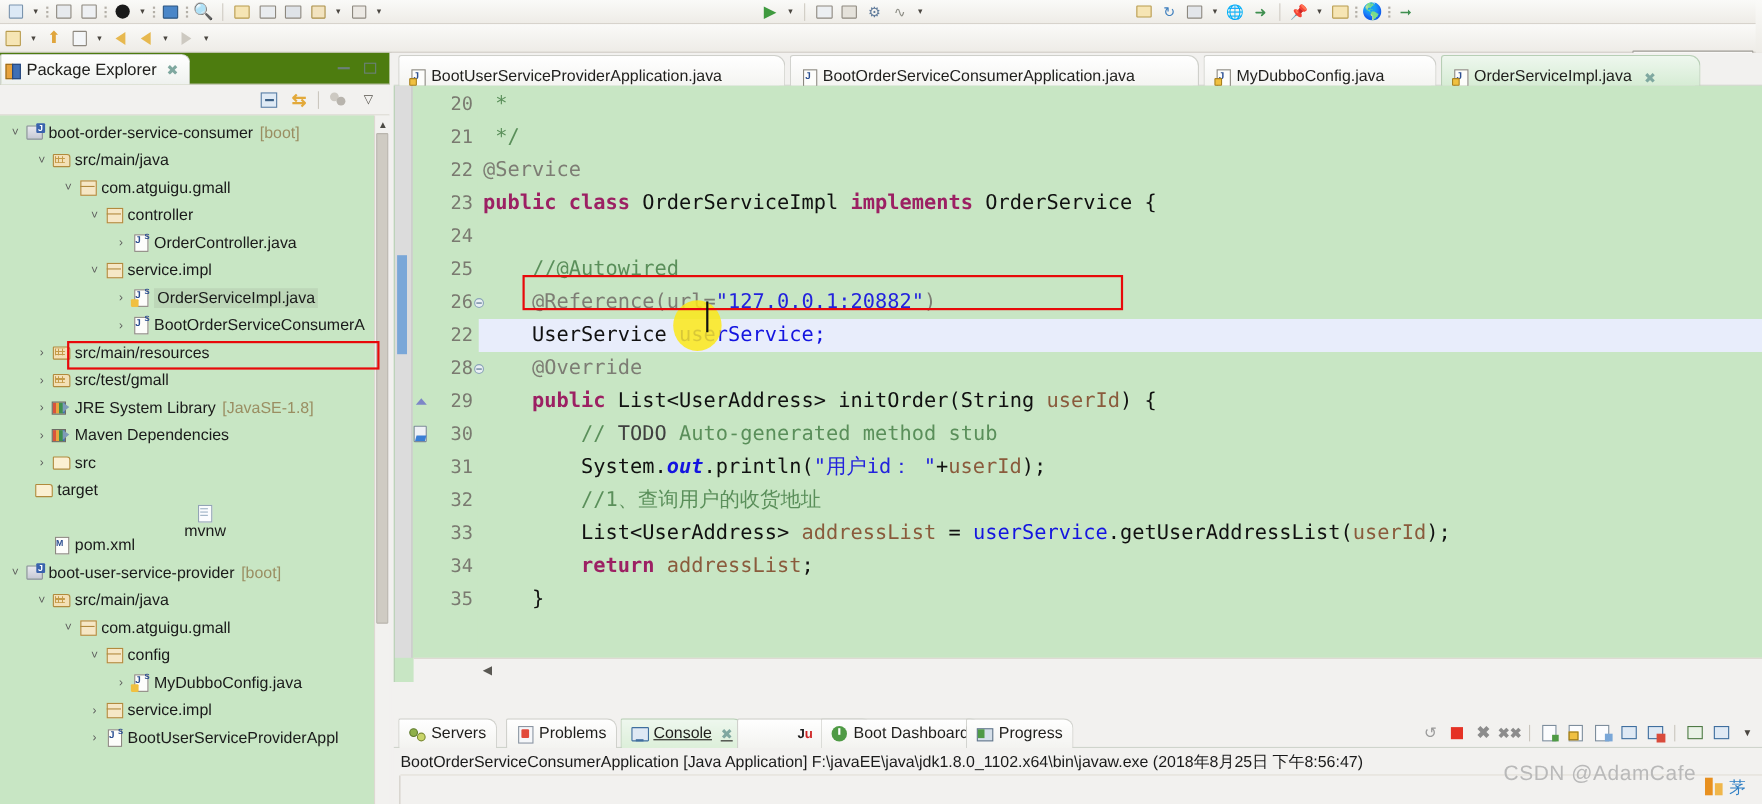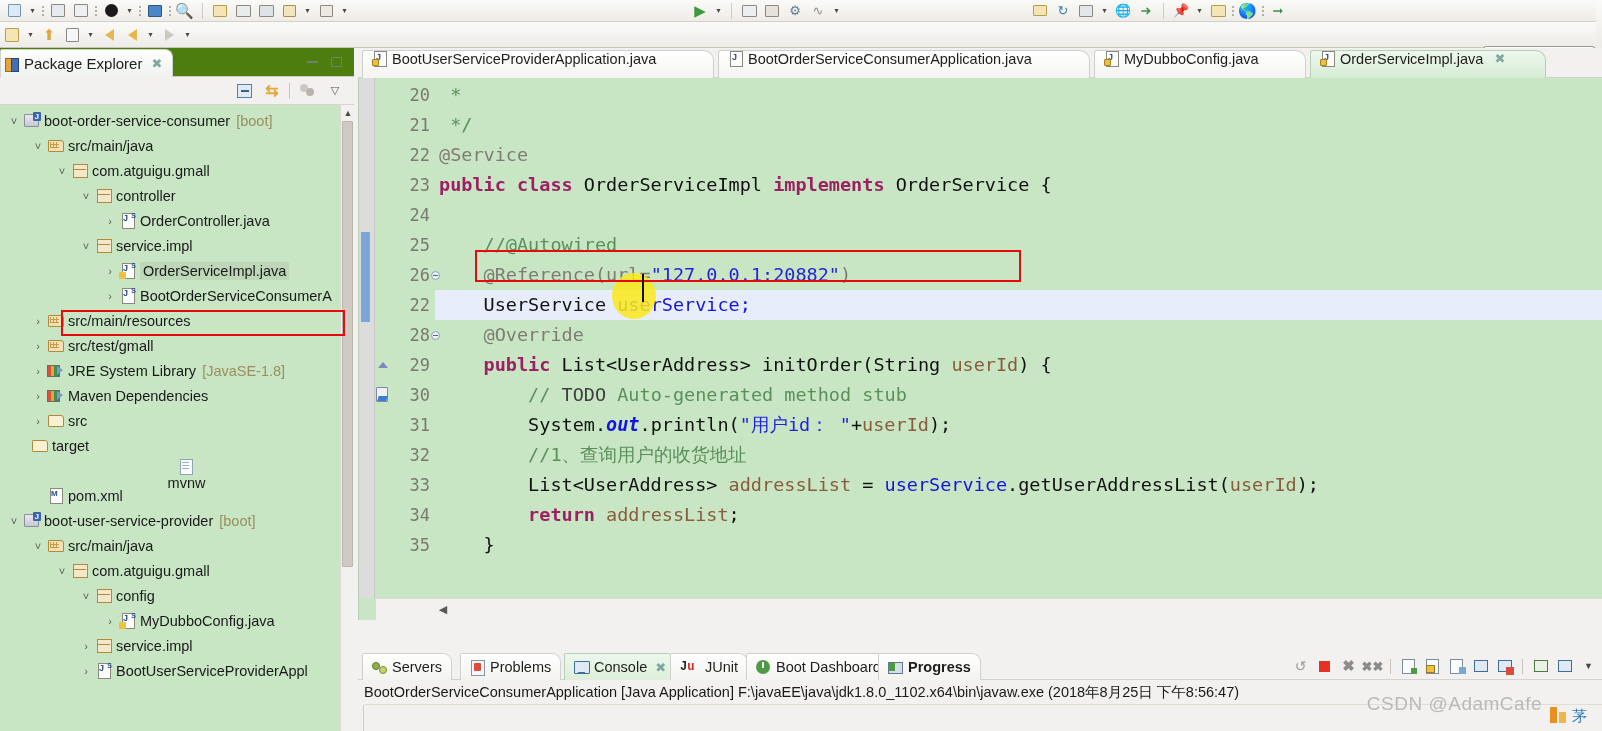--- a/index.html
+++ b/index.html
@@ -238,21 +238,21 @@
   #right-panel {
     position: absolute; left: 356px; top: 48px; right: 0; bottom: 0;
     background: #f2f1ef;
   }
   #editor-tabrow {
     position: absolute; left: 2px; right: 0; top: 0; height: 30px;
     border-bottom: 1px solid #cfd4cc;
   }
   .etab {
     position: absolute; top: 2px; height: 28px;
-    display: flex; align-items: flex-start; gap: 6px;
+    display: flex; align-items: flex-end; gap: 6px;
     padding: 0 13px 0 9px;
     font-size: 14.5px; color: #1f1e1c;
     background: linear-gradient(#ffffff,#f4f4f1);
     border: 1px solid #cfd0cb; border-bottom: none;
     border-radius: 3px 10px 0 0;
     white-space: nowrap;
   }
   .etab.active {
     background: linear-gradient(#eef7ee,#d6ecd4);
     border-color: #b7cfb5;
@@ -365,31 +365,31 @@
   .ctab {
     position: absolute; top: 3px; height: 27px;
     display: flex; align-items: center; gap: 5px;
     padding: 0 9px;
     font-size: 14.5px; color: #1f1e1c;
     background: linear-gradient(#ffffff,#f3f3f0);
     border: 1px solid #d0d1cc; border-bottom: none;
     border-radius: 2px 9px 0 0;
     white-space: nowrap;
   }
-  .ctab.active { background: linear-gradient(#eef7ee,#dcefd9); border-color:#b7cfb5; }
+  .ctab.active { background: linear-gradient(#eef7ee,#dcefd9); border-color:#b7cfb5;text-decoration:underline; }
   .ctab .tabclose { color:#7fa8a0; font-size:13px; margin-left:3px; }
   .ctab-ic { width:15px; height:15px; position:relative; flex:none; }
 
   .ic-servers::before{content:'';position:absolute;left:0;top:2px;width:6px;height:6px;border-radius:50%;background:#8fb04a;border:1px solid #5e7a2c;}
   .ic-servers::after{content:'';position:absolute;left:7px;top:6px;width:6px;height:6px;border-radius:50%;background:#c8d468;border:1px solid #7b8a32;}
   .ic-problems::before{content:'';position:absolute;left:1px;top:0px;width:12px;height:14px;background:#f5f7fa;border:1px solid #8b95a2;}
   .ic-problems::after{content:'';position:absolute;left:4px;top:3px;width:7px;height:8px;background:#e24a3c;border-radius:1px;}
   .ic-console::before{content:'';position:absolute;left:0px;top:1px;width:14px;height:11px;background:#dfe9f4;border:1.5px solid #3f6e9e;border-radius:1px;}
   .ic-console::after{content:'';position:absolute;left:4px;top:12px;width:7px;height:2px;background:#3f6e9e;}
-  .ic-junit{font-family:Liberation Mono, monospace; font-size:12px; font-weight:bold; color:#1d1d1d; width:20px;}
+  .ic-junit{font-family:Liberation Sans, sans-serif; font-size:12px; font-weight:bold; color:#1d1d1d; width:20px;margin-left:45px;}
   .ic-junit .u{color:#cf2525;}
   .ic-boot::before{content:'';position:absolute;left:0px;top:0px;width:14px;height:14px;border-radius:50%;background:#4f9a45;}
   .ic-boot::after{content:'';position:absolute;left:6px;top:2px;width:2px;height:6px;background:#fff;}
   .ic-progress::before{content:'';position:absolute;left:0;top:2px;width:13px;height:10px;background:#d5dfe9;border:1px solid #64788c;}
   .ic-progress::after{content:'';position:absolute;left:1px;top:3px;width:6px;height:8px;background:#4f9a45;}
 
   #console-toolbar {
     position: absolute; right: 4px; top: 3px; height: 26px;
     display: flex; align-items: center; gap: 5px;
   }
@@ -827,21 +827,21 @@
             <span class="tabclose">✖</span>
           </div>
           <div class="ctab" style="left: 312px;">
             <span class="ctab-ic ic-junit">J<span class="u">u</span></span>
             <span>JUnit</span>
           </div>
           <div class="ctab" style="left: 388px;">
             <span class="ctab-ic ic-boot"></span>
             <span>Boot Dashboard</span>
           </div>
-          <div class="ctab" style="left: 520px; font-weight: bold;">
+          <div class="ctab" style="left: 520px;">
             <span class="ctab-ic ic-progress"></span>
             <span>Progress</span>
           </div>
         </div>
 
       <div id="console-toolbar">
         <span class="cb-ic" style="color:#9b9b9b;font-size:14px;">↺</span>
         <span class="cb-ic">
             <span class="cb-stop"></span>
           </span>

